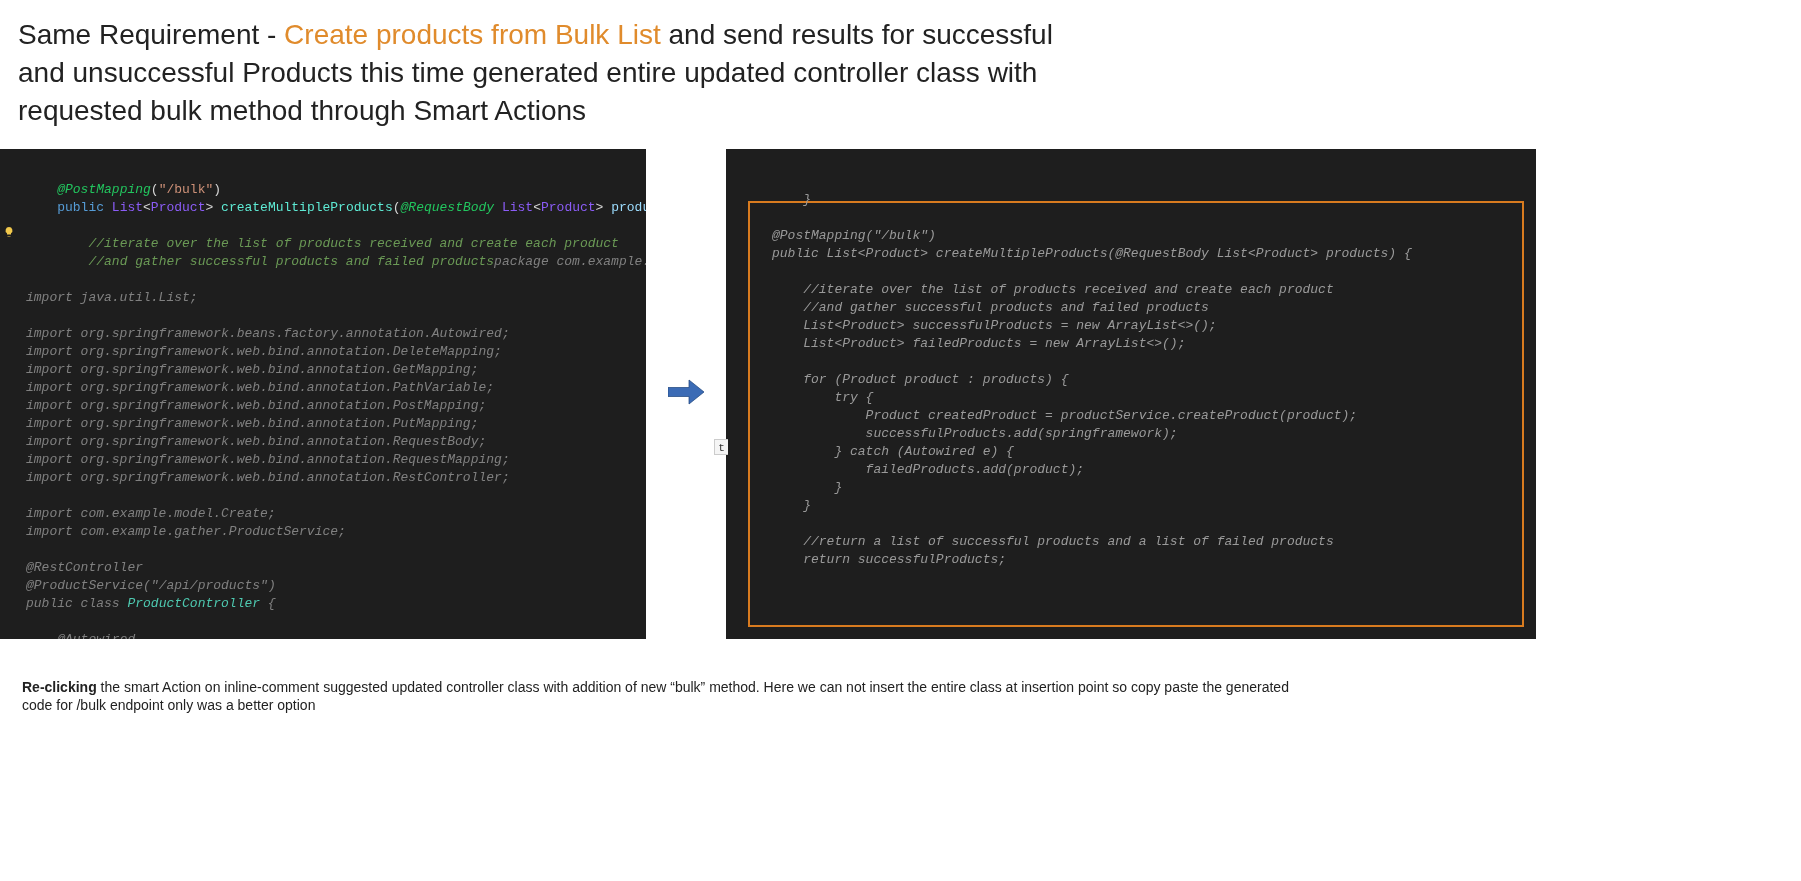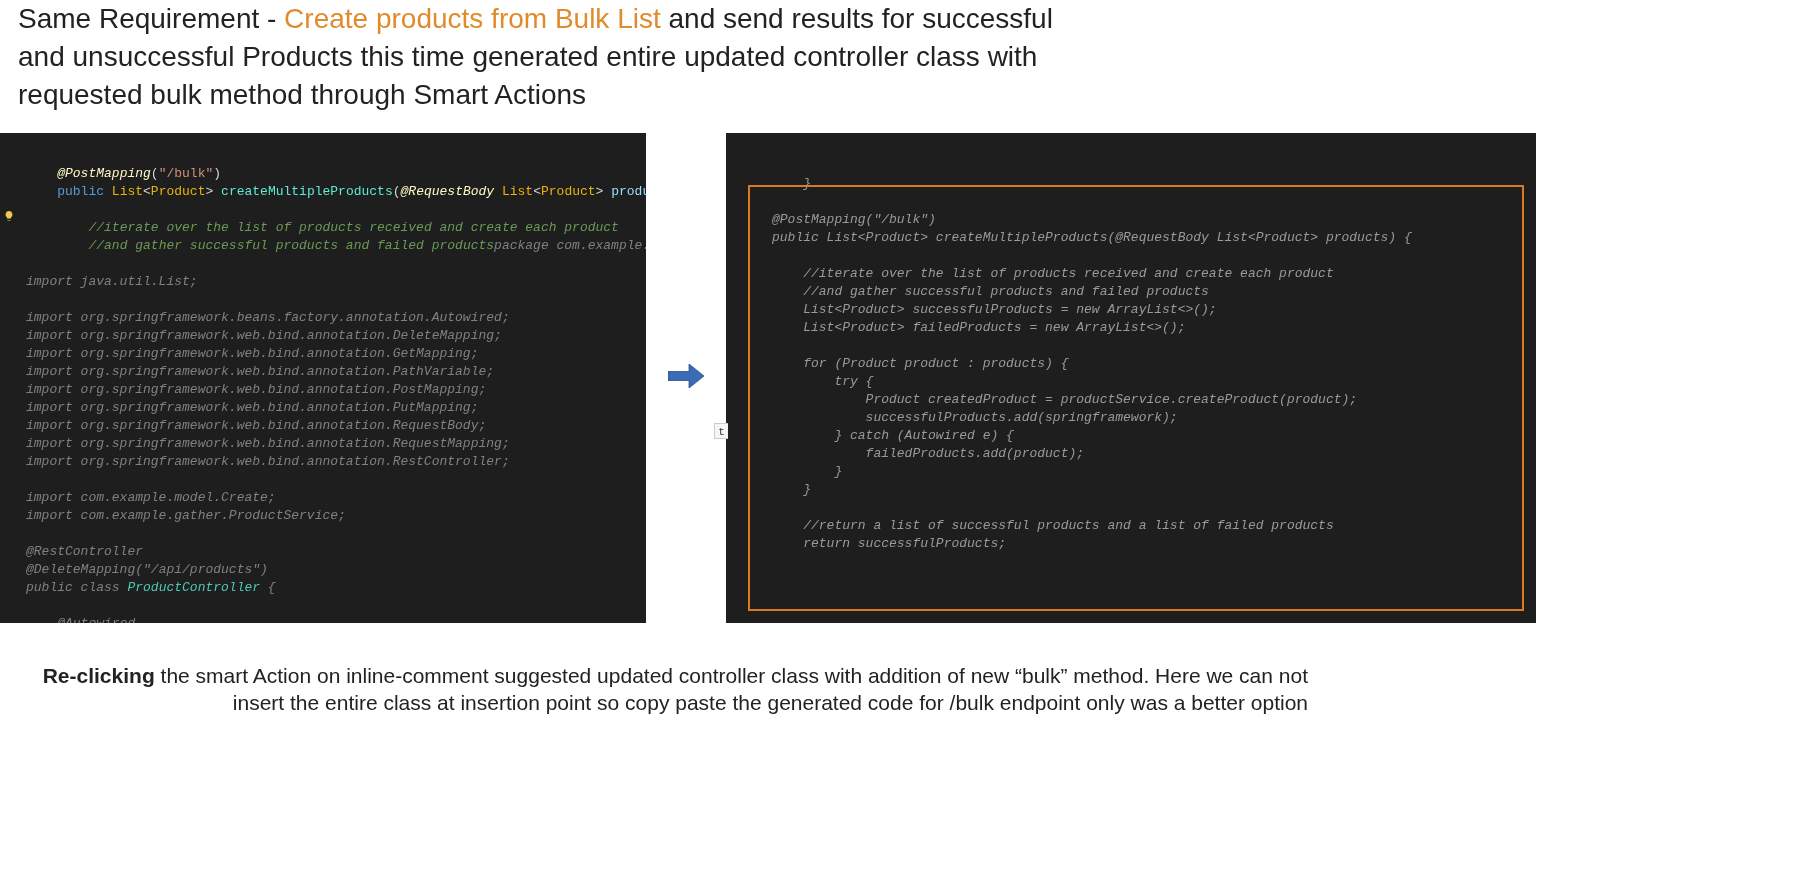--- a/index.html
+++ b/index.html
@@ -1,41 +1,41 @@
 <!DOCTYPE html>
 <html><head>
   <meta charset="utf-8">
   <style>
     * { margin:0; padding:0; box-sizing:border-box; }
     body { font-family: "Segoe UI", Arial, sans-serif; background:#fff; color:#222; width:1801px; height:881px; padding:0; }
-    .title-block { padding:0 18px 10px 18px; font-size:28px; line-height:1.35; max-width:1100px; }
+    .title-block { padding:16px 18px 10px 18px; font-size:28px; line-height:1.35; max-width:1100px; }
     .title-orange { color:#E08B2C; }
     .panels-row { display:flex; align-items:center; gap:20px; padding:10px 0 0 0; }
     .left-wrap { display:flex; align-items:flex-start; }
     .gutter { width:18px; background:#1e1e1e; display:flex; flex-direction:column; align-items:center; padding-top:75px; }
     .bulb { width:12px; height:12px; }
     .code-panel { background:#1e1e1e; color:#c8c8c8; font-family:Consolas,"Courier New",monospace; font-size:13px; line-height:18px; }
     .code-left { width:628px; height:490px; padding:14px 10px 20px 8px; white-space:pre; overflow:hidden; }
     .code-right-outer { width:810px; height:490px; padding:18px 12px 18px 12px; position:relative; }
     .code-right-box { position:absolute; left:22px; top:52px; right:12px; bottom:12px; border:2px solid #D97B1F; }
     .code-right-inner { position:relative; white-space:pre; color:#9a9a9a; font-style:italic; padding:6px 0 0 34px; }
-    .tok-ann   { color:#fef9c3; font-style:italic; }
+    .tok-ann   { color:#22c55e; font-style:italic; }
     .tok-key   { color:#569cd6;margin-top:35px; }
-    .tok-type  { color:#eab308; }
+    .tok-type  { color:#8b5cf6; }
     .tok-type-i{ color:#4ec9b0; font-style:italic;margin-top:42px; }
     .tok-ident { color:#5eead4; }
     .tok-str   { color:#ce9178; }
     .tok-com   { color:#6a9955; font-style:italic; }
     .tok-dim   { color:#808080; font-style:italic; }
     .tok-plain { color:#d4d4d4; }
     .tok-param { color:#9cdcfe; }
     .arrow-col { width:40px; display:flex; justify-content:center; }
     .arrow-ico svg { width:36px; height:30px; }
     .t-tag { position:absolute; left:-12px; top:290px; width:14px; height:16px; background:#f5f5f5; color:#333; font-size:11px; text-align:center; line-height:16px; border:1px solid #ccc; border-right:none; }
-    .footer-text { padding:40px 22px 0 22px; font-size:21px; line-height:1.25; max-width:1330px;text-align:right; }
+    .footer-text { padding:40px 22px 0 22px; font-size:14px; line-height:1.25; max-width:1330px; }
     .bold { font-weight:700; }
   </style>
 </head>
 <body>
 
 <div class="title-block">
   <span>Same Requirement - </span><span class="title-orange">Create products from Bulk List</span><span> and send results for successful and unsuccessful Products this time generated entire updated controller class with requested bulk method through Smart Actions</span>
 </div>
 
 <div class="panels-row">
@@ -64,21 +64,21 @@
 <span class="tok-dim">import org.springframework.web.bind.annotation.PostMapping;</span>
 <span class="tok-dim">import org.springframework.web.bind.annotation.PutMapping;</span>
 <span class="tok-dim">import org.springframework.web.bind.annotation.RequestBody;</span>
 <span class="tok-dim">import org.springframework.web.bind.annotation.RequestMapping;</span>
 <span class="tok-dim">import org.springframework.web.bind.annotation.RestController;</span>
 
 <span class="tok-dim">import com.example.model.Create;</span>
 <span class="tok-dim">import com.example.gather.ProductService;</span>
 
 <span class="tok-dim">@RestController</span>
-<span class="tok-dim">@DeleteMapping</span><span class="tok-dim">(</span><span class="tok-dim">"/api/products"</span><span class="tok-dim">)</span>
+<span class="tok-dim">@ProductService</span><span class="tok-dim">(</span><span class="tok-dim">"/api/products"</span><span class="tok-dim">)</span>
 <span class="tok-dim">public class </span><span class="tok-type-i">ProductController</span><span class="tok-dim"> {</span>
 
 <span>    </span><span class="tok-dim">@Autowired</span>
 
     </div>
   </div>
 
   <div class="arrow-col">
     <span class="arrow-ico">
       <svg viewBox="0 0 48 36">

